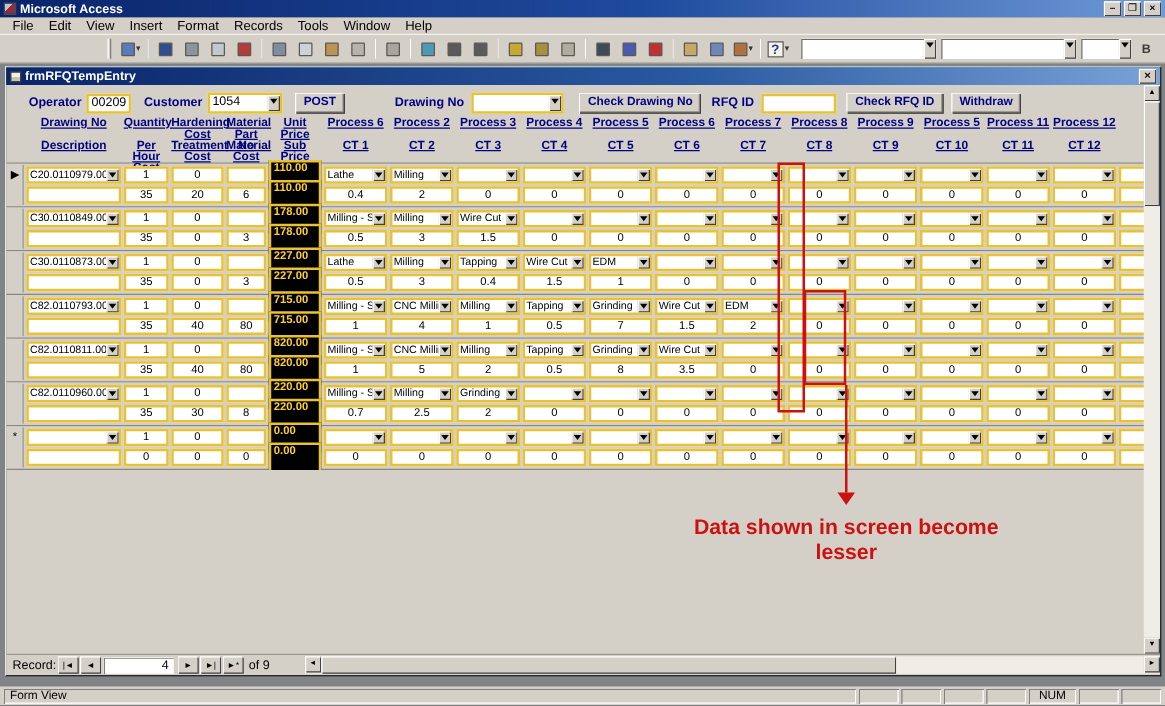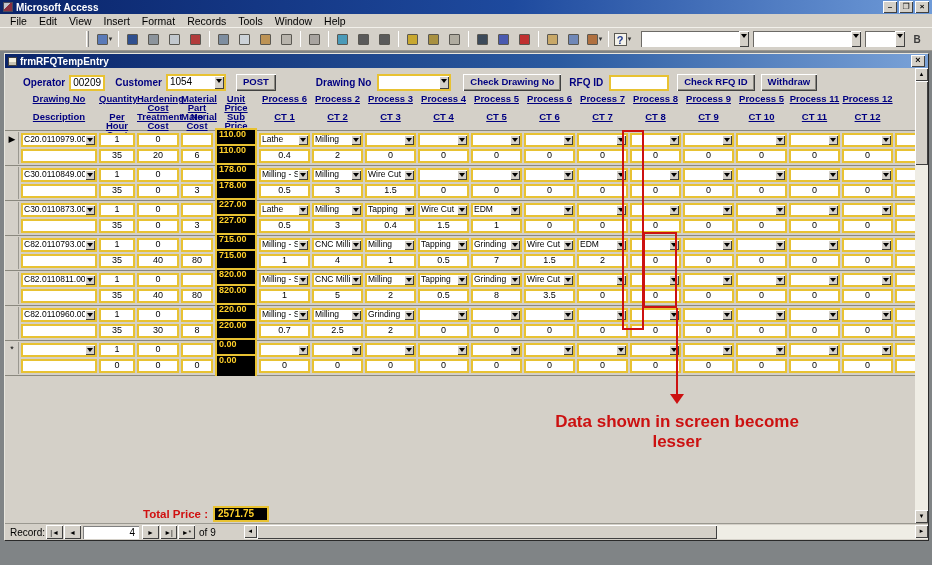--- a/index.html
+++ b/index.html
@@ -1652,24 +1652,20 @@
   </div>
 </div>
         </div>
 
         <div class="annbox" data-name="annotation-box-top" style="left:617px;top:62px;width:22px;height:200px;"></div>
         <div class="annbox" data-name="annotation-box-bottom" style="left:638px;top:164px;width:34px;height:76px;"></div>
         <div class="annline" data-name="annotation-arrow-line"></div>
         <div class="annhead" data-name="annotation-arrow-head"></div>
         <div class="anntext" data-name="annotation-text">Data shown in screen become lesser</div>
 
-        <div class="totalrow" data-name="total-price-row">
-          <span class="totallbl" data-name="total-price-label">Total Price :</span>
-          <span class="totalval" data-name="total-price-value">2571.75</span>
-        </div>
 
         <div class="navrow" data-name="record-navigation">
           <span class="navlbl" data-name="record-nav-label">Record:</span>
           <span class="navbtn" data-name="first-record-button">|◄</span>
           <span class="navbtn" data-name="previous-record-button">◄</span>
           <span class="navbox" data-name="record-number-field">4</span>
           <span class="navbtn" data-name="next-record-button">►</span>
           <span class="navbtn" data-name="last-record-button">►|</span>
           <span class="navbtn" data-name="new-record-button">►*</span>
           <span class="navof" data-name="record-count-label">of 9</span>
@@ -1685,14 +1681,26 @@
           <span class="sbtn" data-name="scroll-up-icon">▲</span>
           <span class="vthumb" data-name="vertical-scrollbar-thumb"></span>
           <span class="vtrack"></span>
           <span class="sbtn" data-name="scroll-down-icon">▼</span>
         </div>
 
       </div>
     </div>
   </div>
 
+  <div class="statusbar" data-name="status-bar">
+    <span class="sp main" data-name="status-view-mode">Form View</span>
+    <span id="status-panels" style="display:flex;gap:2px;">
+        <span class="sp small" data-name="status-panel"></span>
+        <span class="sp small" data-name="status-panel"></span>
+        <span class="sp small" data-name="status-panel"></span>
+        <span class="sp small" data-name="status-panel"></span>
+        <span class="sp num" data-name="num-lock-indicator">NUM</span>
+        <span class="sp small" data-name="status-panel"></span>
+        <span class="sp small" data-name="status-panel"></span>
+      </span>
+  </div>
 
 </div>
 
 </body></html>

